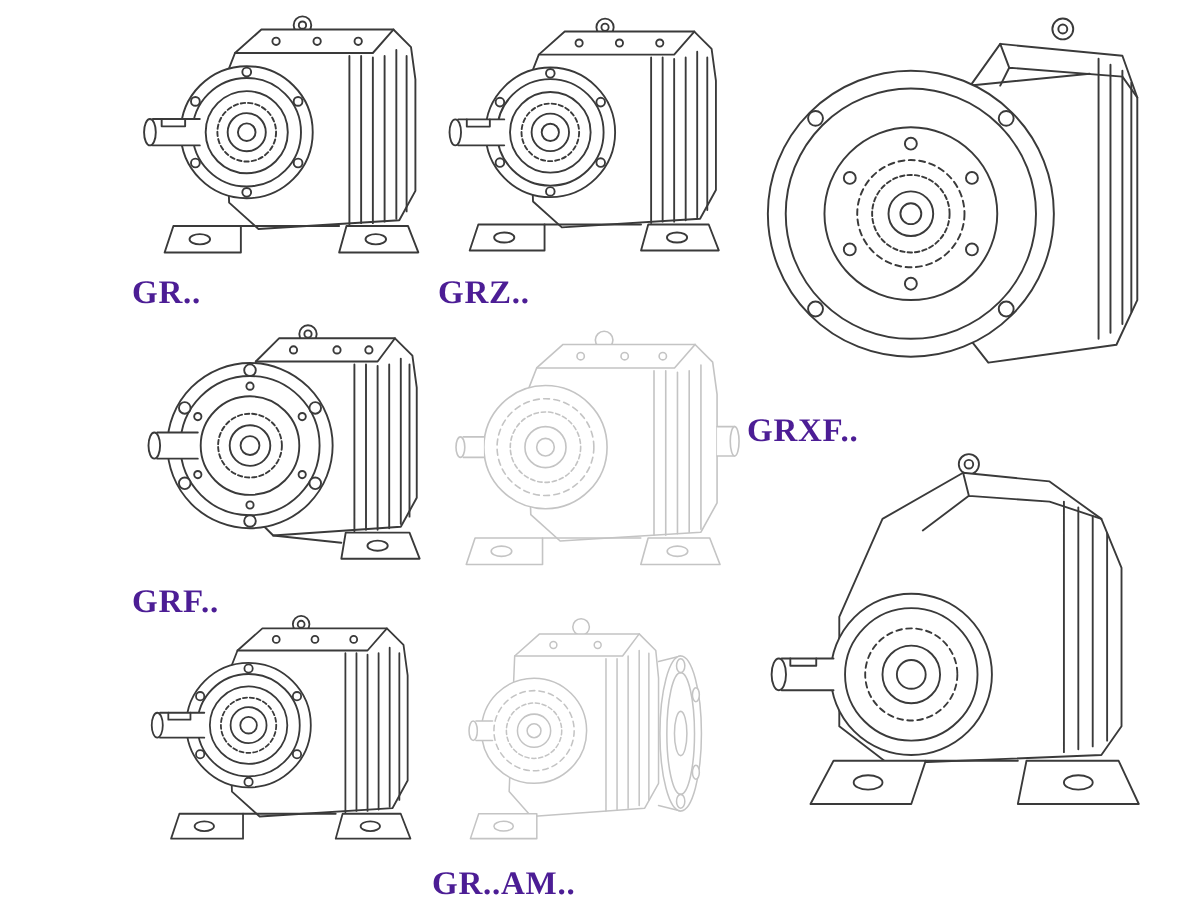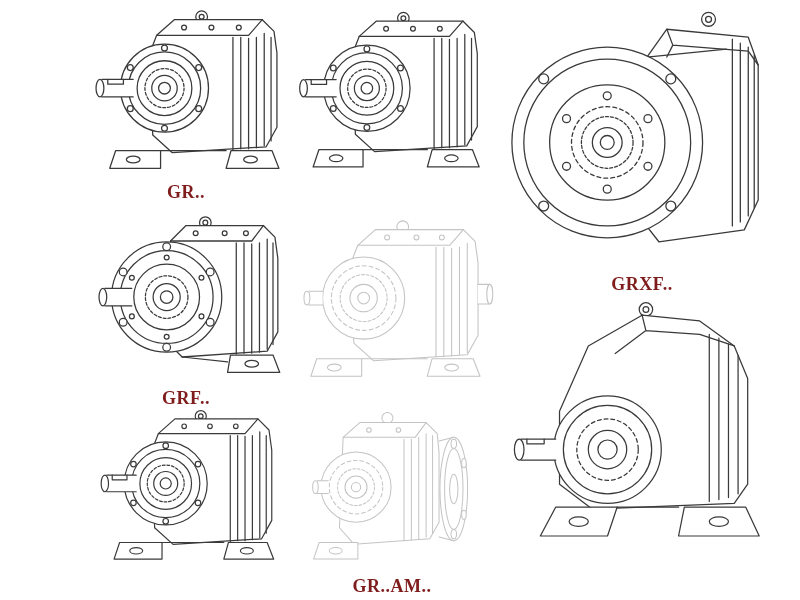--- a/index.html
+++ b/index.html
@@ -12,22 +12,22 @@
   }
   .canvas { position:absolute; inset:0; background:#fff; }
   .cell { position:absolute; }
   .cell svg {
     display:block; width:100%; height:100%;
     stroke:#3a3a3a; stroke-width:1.3;
     fill:none; stroke-linejoin:round; stroke-linecap:round;
   }
   .cell.faded svg { stroke:#c4c4c4; stroke-width:1.1; }
   .caption {
-    position:absolute; text-align:center;
-    font-weight:700; font-size:18px; color:#7f1d1d;
+    position:absolute; text-align:left;
+    font-weight:700; font-size:22px; color:#4c1d95;
     letter-spacing:0.5px;
     font-family:"Liberation Serif", serif;
   }
   .defs { position:absolute; width:0; height:0; overflow:hidden; }
 </style>
 </head>
 <body>
 
 <svg class="defs" aria-hidden="true">
   <defs>
@@ -220,20 +220,21 @@
         <use href="#gb-foot"></use>
       </svg>
   </div>
   <div class="caption" style="left:88px; top:182px; width:196px;">GR..</div>
 
   <div class="cell" style="left:292px; top:6px; width:192px; height:176px;">
     <svg viewBox="0 0 200 180">
         <use href="#gb-foot"></use>
       </svg>
   </div>
+  <div class="caption" style="left:292px; top:182px; width:192px;">GRZ..</div>
 
   <div class="cell" style="left:498px; top:4px; width:288px; height:266px;">
     <svg viewBox="0 0 290 265">
         <use href="#gb-grxf"></use>
       </svg>
   </div>
   <div class="caption" style="left:498px; top:274px; width:288px;">GRXF..</div>
 
   <div class="cell" style="left:88px; top:212px; width:196px; height:174px;">
     <svg viewBox="0 0 200 180">

